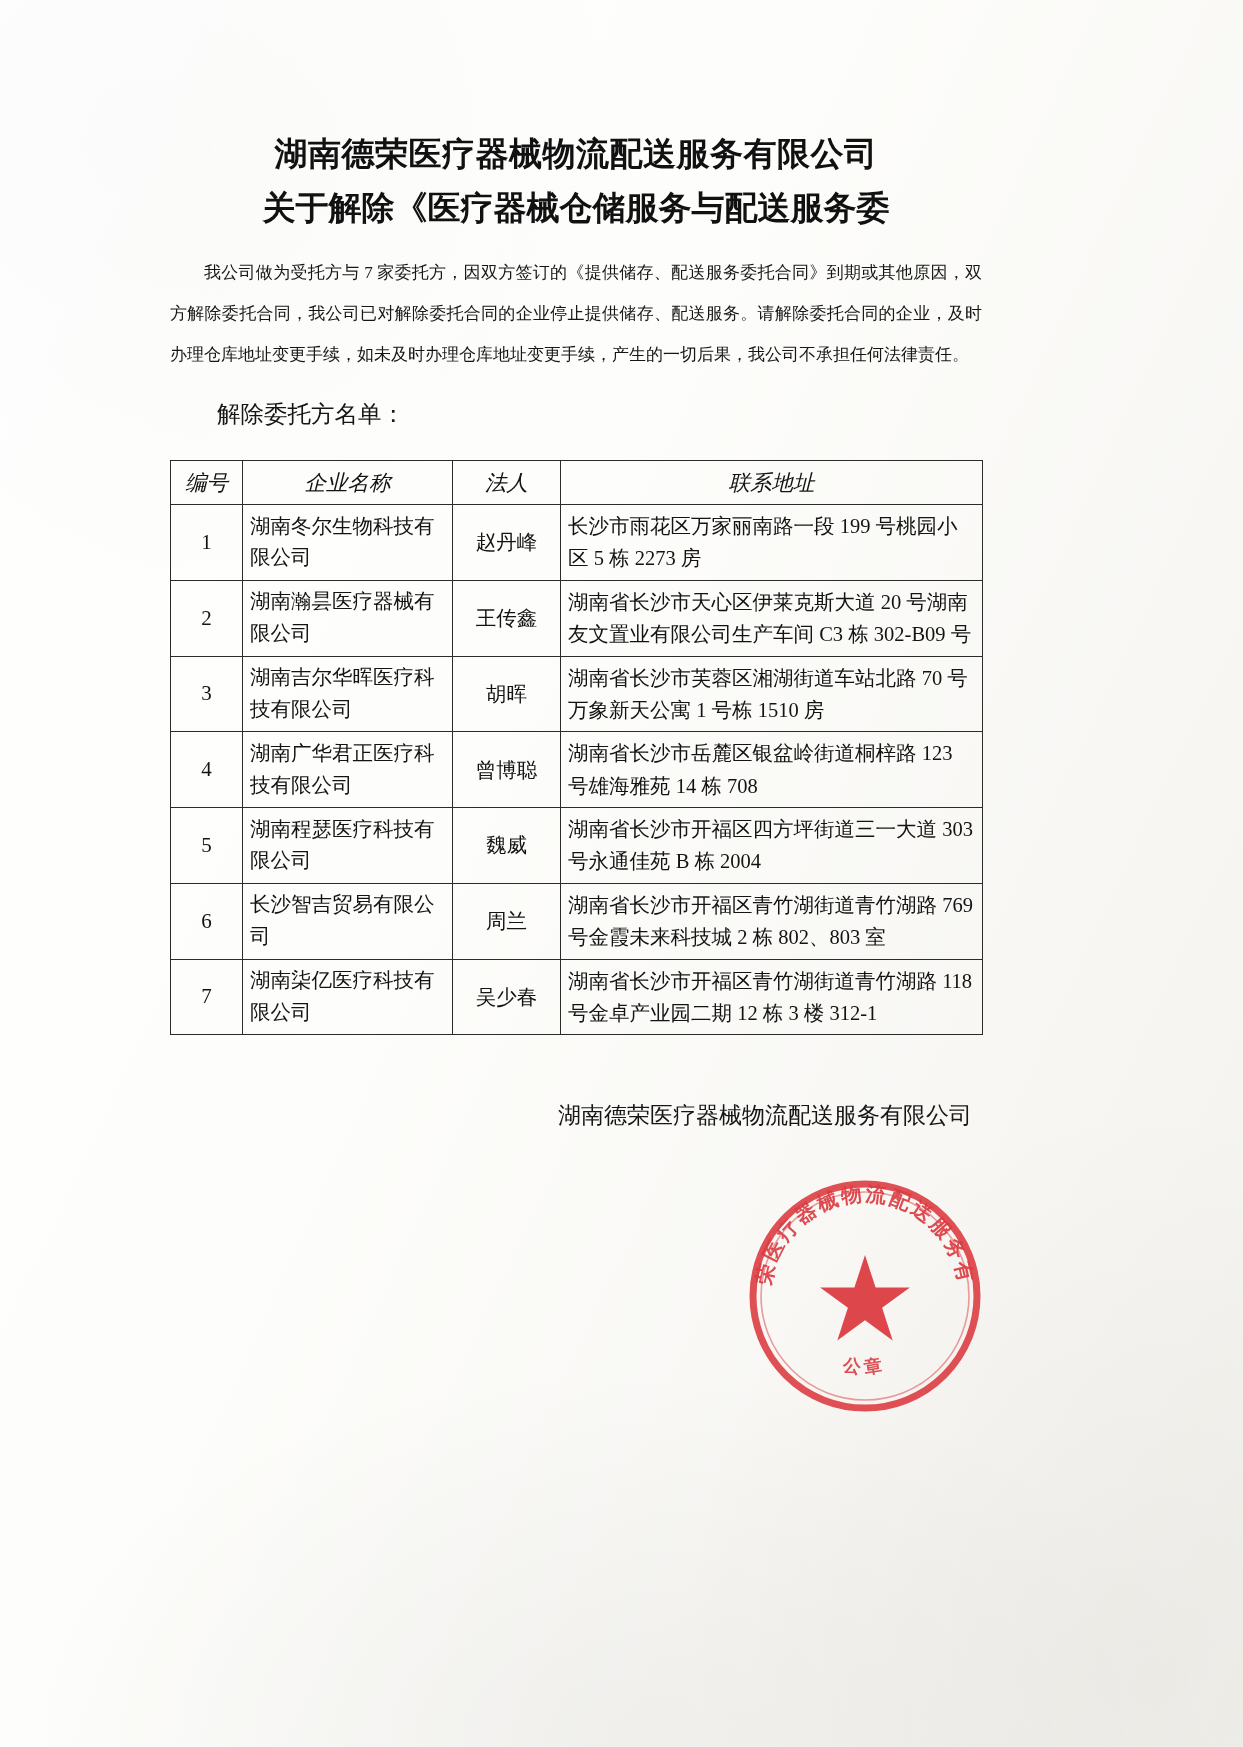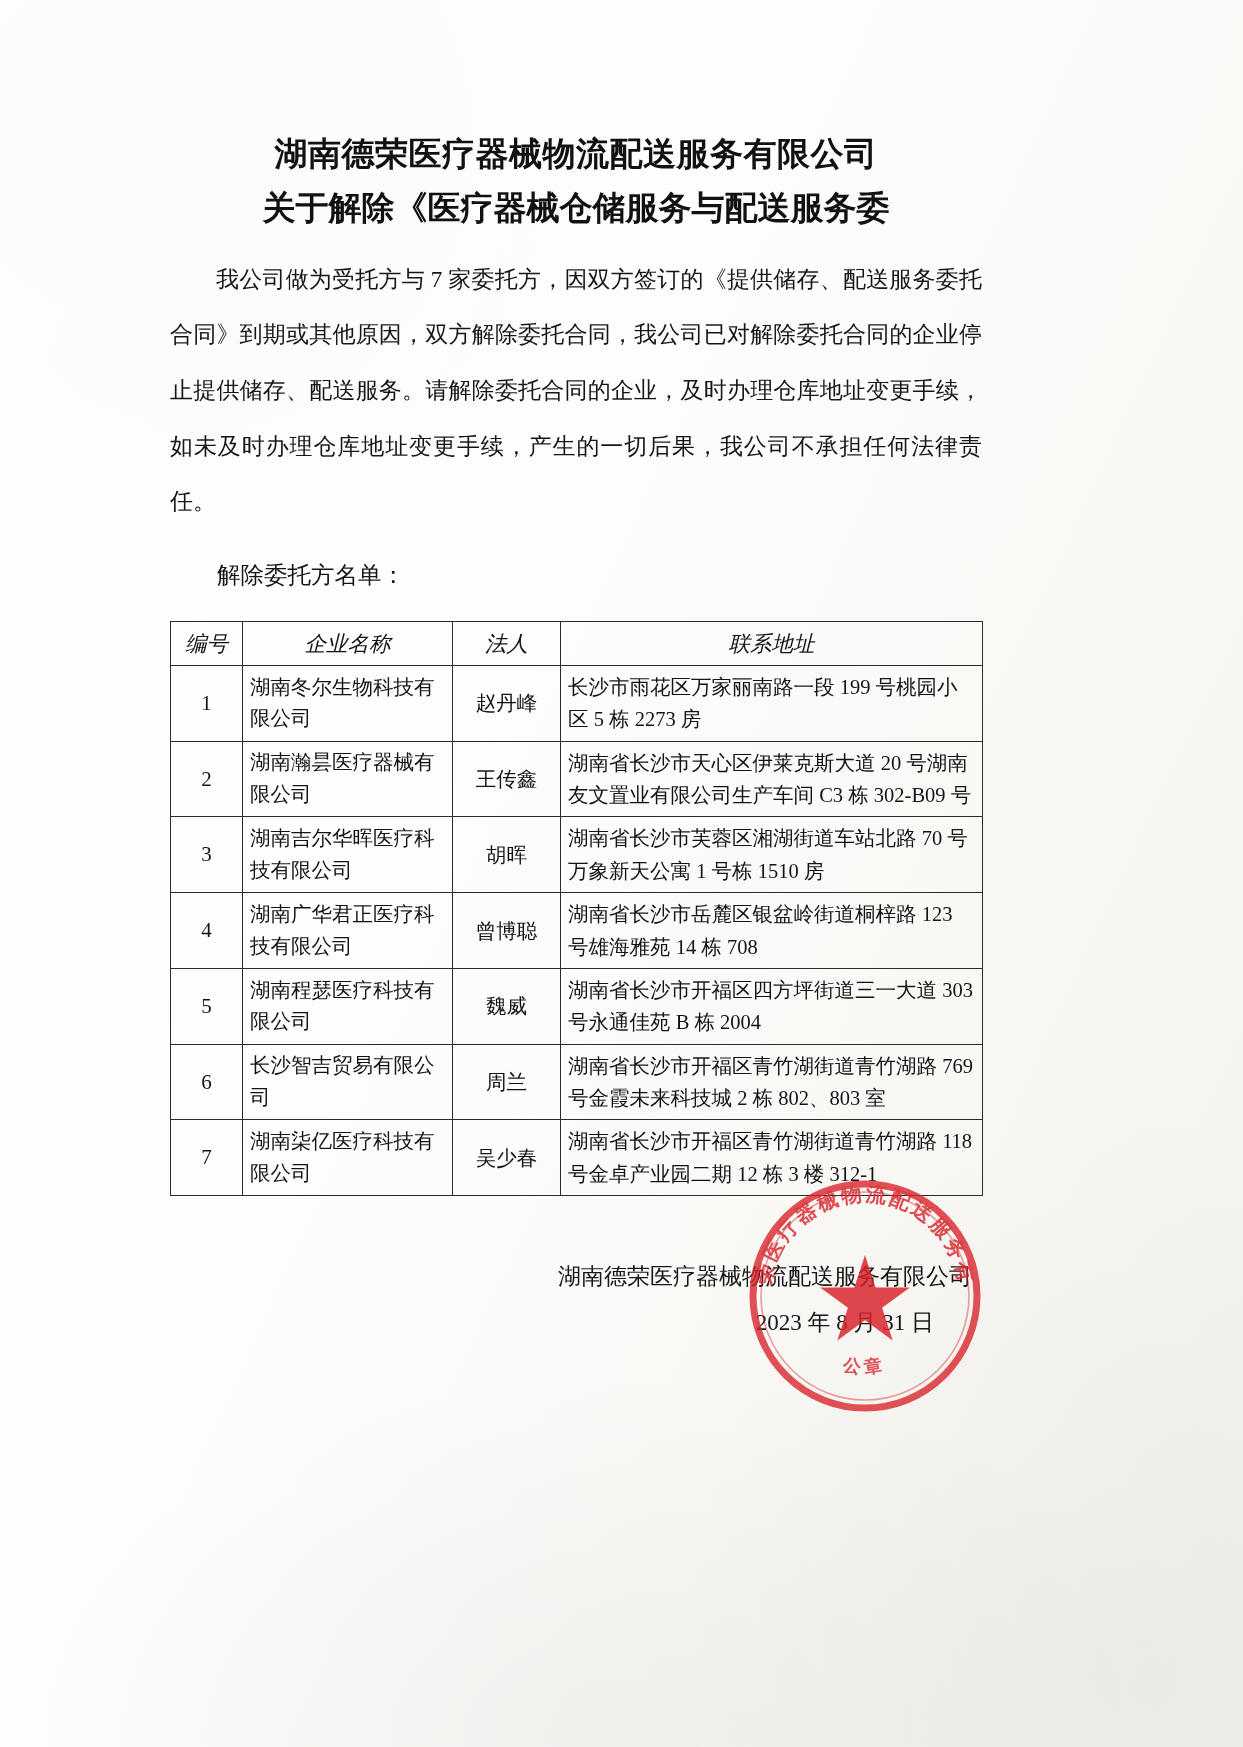--- a/index.html
+++ b/index.html
@@ -56,21 +56,21 @@
     letter-spacing: 0.5px;
     color: #111;
     font-family: "Liberation Serif", "DejaVu Serif", serif;
   }
   .doc-title .tline { display: block; white-space: nowrap; }
   .doc-title .tline.l2 { letter-spacing: 0px; }
 
   
   .body-para {
     margin-top: 16px;
-    font-size: 23px;
+    font-size: 17px;
     line-height: 2.42;
     text-align: justify;
     text-justify: inter-ideograph;
     text-indent: 2em;
     color: #161616;
   }
 
   .list-lead {
     margin-top: 14px;
     font-size: 23.5px;
@@ -216,21 +216,20 @@
             <td class="cell-name">湖南柒亿医疗科技有限公司</td>
             <td class="cell-legal">吴少春</td>
             <td class="cell-addr">湖南省长沙市开福区青竹湖街道青竹湖路 118 号金卓产业园二期 12 栋 3 楼 312-1</td>
           </tr>
         </tbody>
       </table>
     </div>
 
     <div class="sign-block">
       <span class="sign-company">湖南德荣医疗器械物流配送服务有限公司</span>
-      <span class="sign-date">2023 年 8 月 31 日</span>
     </div>
 
   </div>
 
   <div class="seal">
     <svg viewBox="0 0 246 246" xmlns="http://www.w3.org/2000/svg">
       <defs>
         <path id="sealArcTop" d="M 28 123 A 95 95 0 1 1 218 123"></path>
         <path id="sealArcBottom" d="M 46 123 A 77 77 0 0 0 200 123"></path>
       </defs>

